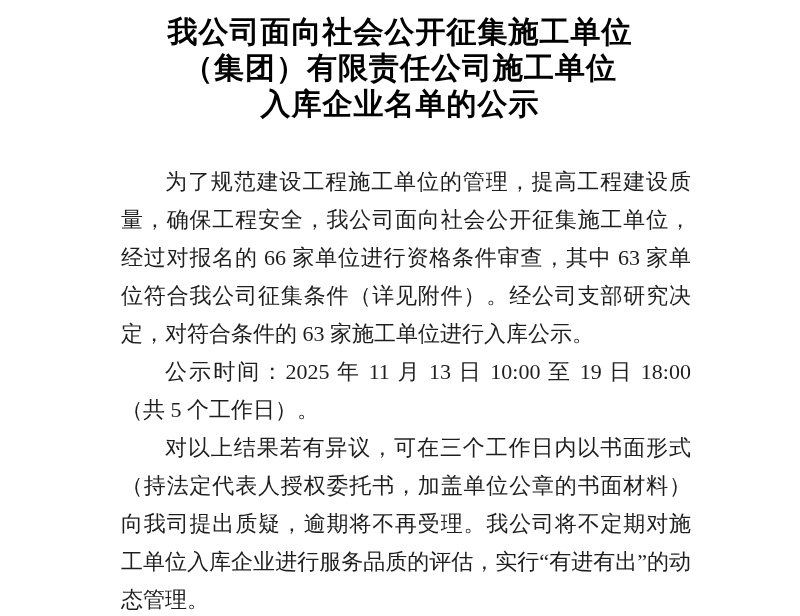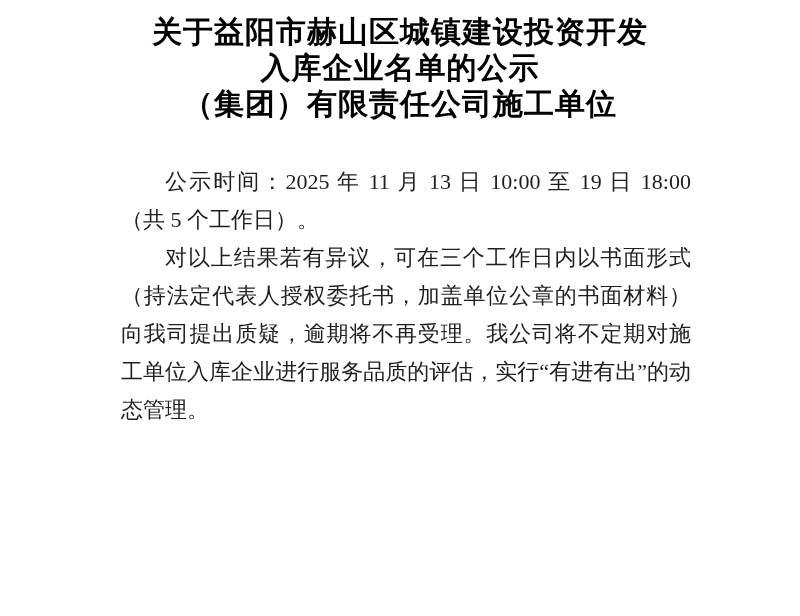--- a/index.html
+++ b/index.html
@@ -45,23 +45,24 @@
     padding: 0;
     text-indent: 2em;
   }
 </style>
 </head>
 <body>
 
 <div class="page">
 
   <h1 class="doc-title">
-    <span class="title-line">关于益阳市赫山区城镇建设投资开发</span>
+    <span class="title-line">我公司面向社会公开征集施工单位</span>
+    <span class="title-line">（集团）有限责任公司施工单位</span>
     <span class="title-line">入库企业名单的公示</span>
-    <span class="title-line">（集团）有限责任公司施工单位</span>
   </h1>
 
   <div class="doc-body">
+    <p>为了规范建设工程施工单位的管理，提高工程建设质量，确保工程安全，我公司面向社会公开征集施工单位，经过对报名的 66 家单位进行资格条件审查，其中 63 家单位符合我公司征集条件（详见附件）。经公司支部研究决定，对符合条件的 63 家施工单位进行入库公示。</p>
     <p>公示时间：2025 年 11 月 13 日 10:00 至 19 日 18:00（共 5 个工作日）。</p>
     <p>对以上结果若有异议，可在三个工作日内以书面形式（持法定代表人授权委托书，加盖单位公章的书面材料）向我司提出质疑，逾期将不再受理。我公司将不定期对施工单位入库企业进行服务品质的评估，实行“有进有出”的动态管理。</p>
   </div>
 
 </div>
 
 </body></html>

